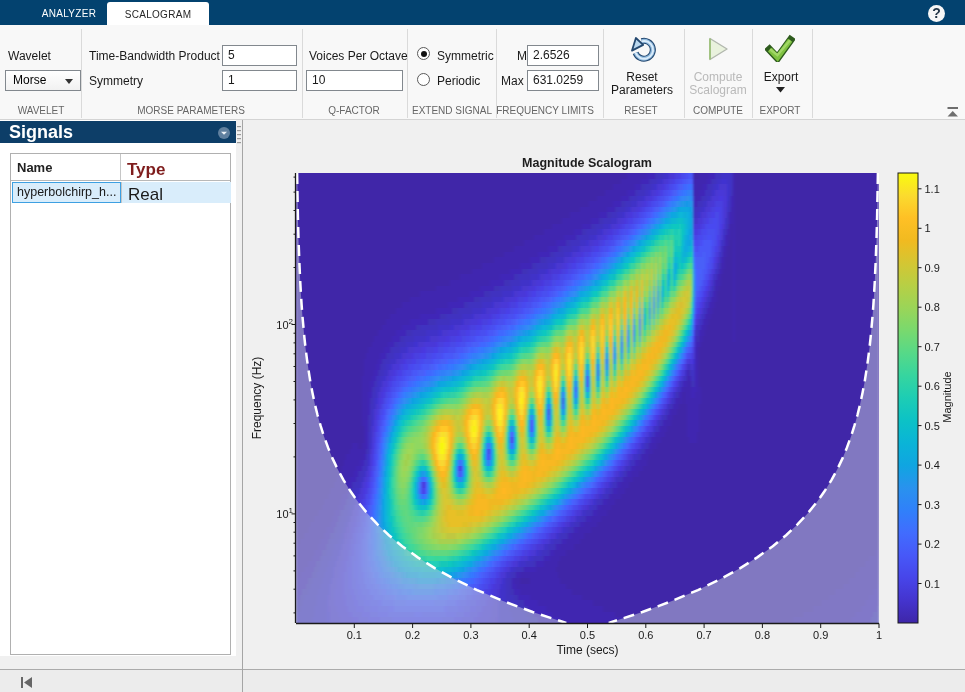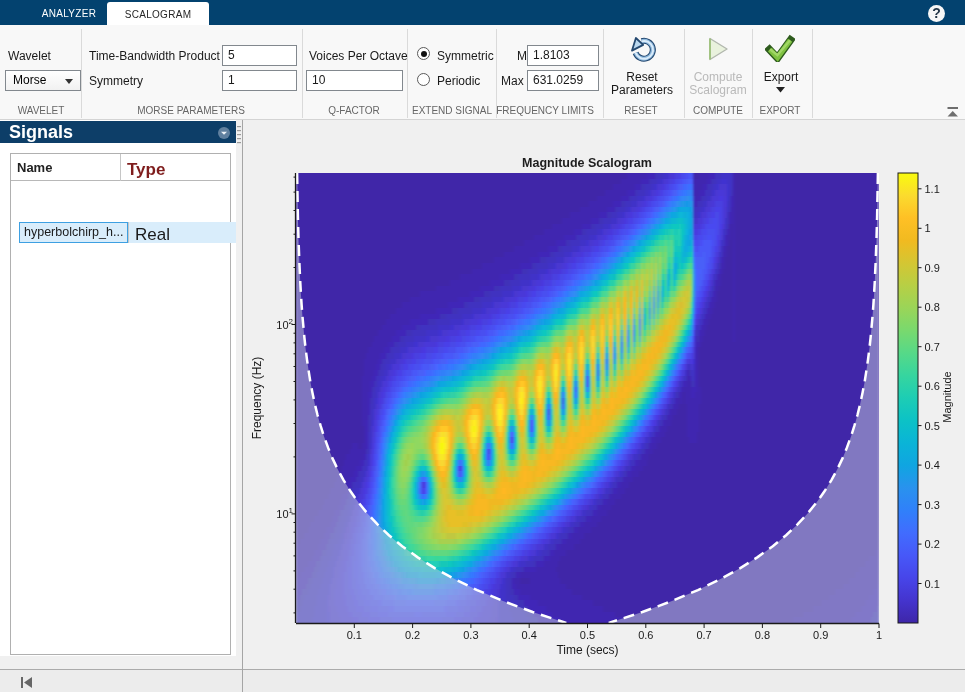--- a/index.html
+++ b/index.html
@@ -74,21 +74,21 @@
 
   <div class="lab" style="left:309px; top:24px;">Voices Per Octave</div>
   <div class="field" style="left:306px; top:44.5px; width:97px;">10</div>
 
   <div class="radio sel" style="left:417px; top:22px;"></div>
   <div class="lab" style="left:437px; top:24px;">Symmetric</div>
   <div class="radio" style="left:417px; top:48px;"></div>
   <div class="lab" style="left:437px; top:49px;">Periodic</div>
 
   <div class="lab" style="left:480px; top:24px;margin-left:37px;">Min</div>
-  <div class="field" style="left:527px; top:20px; width:72px;">1.8103</div>
+  <div class="field" style="left:527px; top:20px; width:72px;">2.6526</div>
   <div class="lab" style="left:501px; top:49px;">Max</div>
   <div class="field" style="left:527px; top:44.5px; width:72px;">631.0259</div>
 
   <svg class="abs" style="left:629px; top:9px;" width="30" height="30" viewBox="0 0 30 30">
     <path d="M12.6 7.2 A8.9 8.9 0 1 1 6.6 18.9" fill="none" stroke="#24486f" stroke-width="6.0"></path>
     <path d="M12.6 7.2 A8.9 8.9 0 1 1 6.6 18.9" fill="none" stroke="#8db8dd" stroke-width="4.0"></path>
     <path d="M12.4 7.4 A8.9 8.9 0 1 1 6.7 18.7" fill="none" stroke="#dbecfa" stroke-width="1.9"></path>
     <path d="M3.0 16.6 L6.9 4.0 L14.2 10.9 Z" fill="#b9d7ee" stroke="#24486f" stroke-width="1.8" stroke-linejoin="round"></path>
   </svg>
   <div class="icolab" style="left:642px; top:46px;">Reset<br>Parameters</div>
@@ -121,21 +121,21 @@
     <path d="M3 4.8 L6 7.8 L9 4.8 Z" fill="#eef3f8"></path>
   </svg>
 </div>
 <div id="sigbody" class="abs">
   <div id="sigtable">
     <div style="position:absolute; left:0; top:0; width:100%; height:27px; border-bottom:1px solid #b8b8b8;">
       <span style="position:absolute; left:6px; top:6px; font-size:13px; color:#222; font-weight:bold;">Name</span>
       <span style="position:absolute; left:116px; top:6px; font-size:17px; color:#7f1d1d; font-weight:bold;">Type</span>
       <div style="position:absolute; left:109px; top:0; width:1px; height:27px; background:#c6c6c6;"></div>
     </div>
-    <div style="position:absolute; left:8px; top:28px; width:100%; height:21px; background:#d9edfb;margin-top:40px;">
+    <div style="position:absolute; left:1px; top:28px; width:100%; height:21px; background:#d9edfb;">
       <div style="position:absolute; left:0; top:0; width:109px; height:21px; border:1.5px solid #3da0e2; font-size:12.5px; color:#1a1a1a; padding:2px 0 0 4px;">hyperbolchirp_h...</div>
       <span style="position:absolute; left:116px; top:3px; font-size:17px; color:#1a1a1a;">Real</span>
       <div style="position:absolute; left:109px; top:0; width:1px; height:21px; background:#c6c6c6;"></div>
     </div>
   </div>
 </div>
 <div id="splitter" class="abs">
   <svg class="abs" style="left:0px; top:4px;" width="6" height="22">
         <g fill="#9a9a9a">
   <rect x="1" y="2" width="4" height="1.2"></rect>

